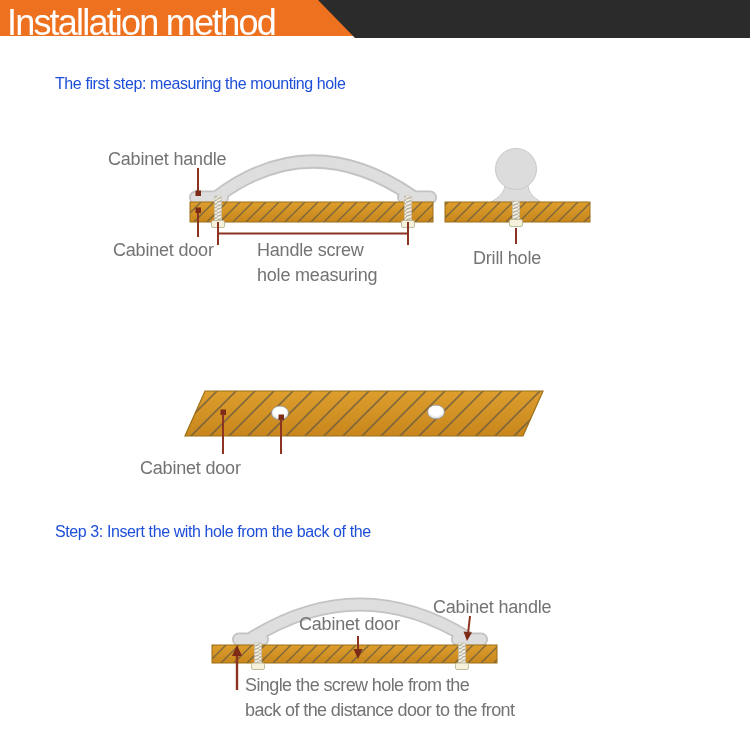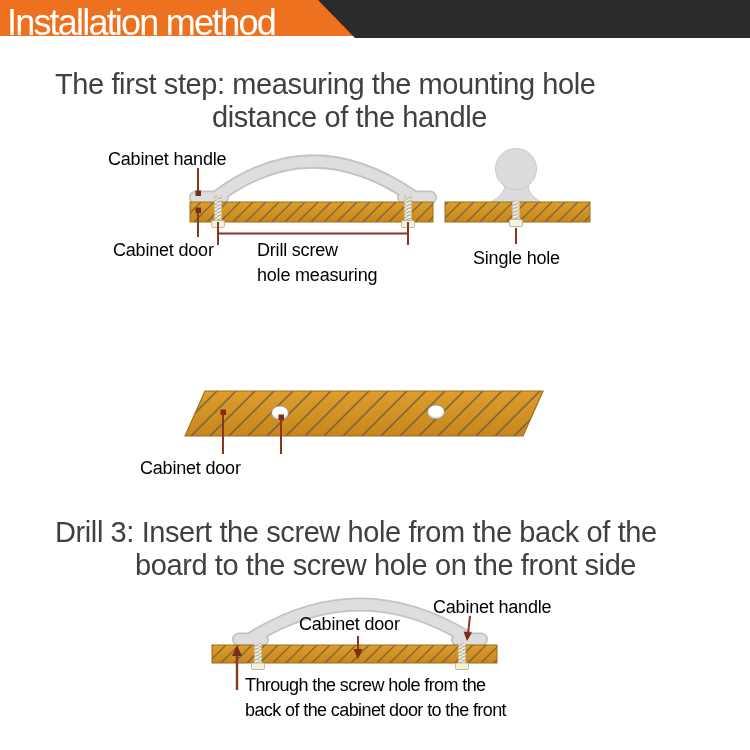--- a/index.html
+++ b/index.html
@@ -12,25 +12,25 @@
   .header-dark{
     position:absolute;left:0;top:0;width:750px;height:38px;background:#2b2b2b;
     clip-path:polygon(318px 0,750px 0,750px 38px,355px 38px);
   }
   .header-title{
     position:absolute;left:7px;top:2px;color:#ffffff;font-size:36px;
     letter-spacing:-1.8px;white-space:nowrap;font-weight:400;
   }
   
   .title-line{
-    position:absolute;font-size:29px;line-height:30px;color:#404040;
+    position:absolute;font-size:16px;line-height:30px;color:#1d4ed8;
     letter-spacing:-0.4px;white-space:nowrap;
   }
   .label{
-    position:absolute;font-size:18px;line-height:24px;color:#000000;
+    position:absolute;font-size:18px;line-height:24px;color:#737373;
     letter-spacing:-0.2px;white-space:nowrap;
   }
   .caption{letter-spacing:-0.6px;}
   .diagrams{position:absolute;left:0;top:0;width:750px;height:750px;}
 </style>
 </head>
 <body>
 
 <div class="page">
 
@@ -157,32 +157,30 @@
         <polygon points="467,641 463.5,631.5 472,632.5" fill="#7c2b16"></polygon>
       </g>
       <g>
         <line x1="237" y1="690" x2="237" y2="654" stroke="#8c3321" stroke-width="2.4"></line>
         <polygon points="237,645 232,656 242,656" fill="#7c2b16"></polygon>
       </g>
     </g>
   </svg>
 
   <div class="title-line" style="left:55px;top:69px">The first step: measuring the mounting hole</div>
-  <div class="title-line" style="left:212px;top:102px">distance of the handle</div>
 
   <div class="label" style="left:108px;top:147px">Cabinet handle</div>
   <div class="label" style="left:113px;top:238px">Cabinet door</div>
-  <div class="label" style="left:257px;top:238px">Drill screw</div>
+  <div class="label" style="left:257px;top:238px">Handle screw</div>
   <div class="label" style="left:257px;top:263px">hole measuring</div>
-  <div class="label" style="left:473px;top:246px">Single hole</div>
+  <div class="label" style="left:473px;top:246px">Drill hole</div>
 
 
   <div class="label" style="left:140px;top:456px">Cabinet door</div>
 
-  <div class="title-line" style="left:55px;top:517px">Drill 3: Insert the screw hole from the back of the</div>
-  <div class="title-line" style="left:135px;top:550px">board to the screw hole on the front side</div>
+  <div class="title-line" style="left:55px;top:517px">Step 3: Insert the with hole from the back of the</div>
 
   <div class="label" style="left:299px;top:612px">Cabinet door</div>
   <div class="label" style="left:433px;top:595px">Cabinet handle</div>
-  <div class="label caption" style="left:245px;top:673px">Through the screw hole from the</div>
-  <div class="label caption" style="left:245px;top:698px">back of the cabinet door to the front</div>
+  <div class="label caption" style="left:245px;top:673px">Single the screw hole from the</div>
+  <div class="label caption" style="left:245px;top:698px">back of the distance door to the front</div>
 
 </div>
 
 </body></html>

